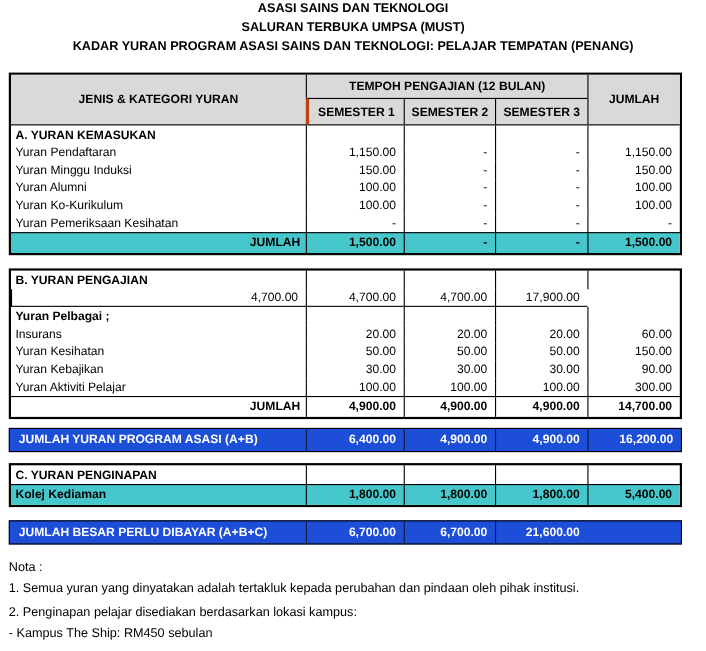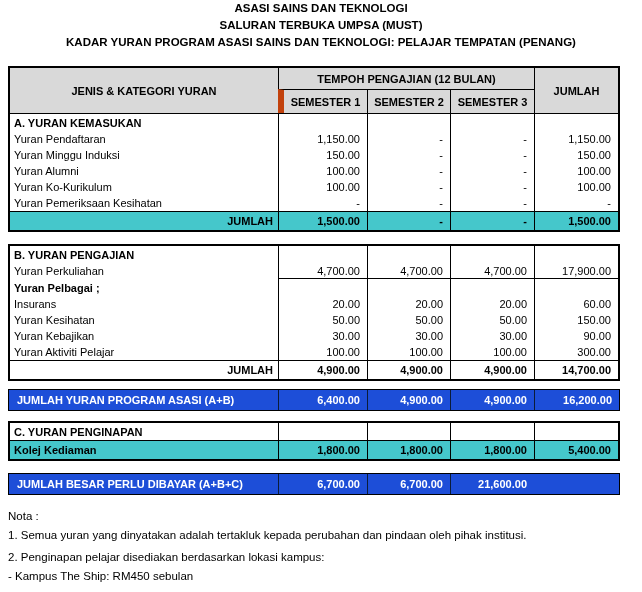--- a/index.html
+++ b/index.html
@@ -34,21 +34,21 @@
   .bt{border-top:1px solid #000;}
 
   
   .hdr{display:grid;grid-template-columns:268px 89px 83px 84px 84px;
        grid-template-rows:21px 24px;background:#D9D9D9;
        border-bottom:1px solid #000;font-weight:700;font-size:11px;}
   .hc{display:flex;align-items:center;justify-content:center;
       text-align:center;}
   .h-cat{grid-column:1;grid-row:1/3;}
   .h-group{grid-column:2/5;grid-row:1;border-left:1px solid #000;}
-  .h-s1{grid-column:2;grid-row:2;border-left:6px solid #c2410c;border-top:1px solid #000;text-align:right;}
+  .h-s1{grid-column:2;grid-row:2;border-left:3px solid #c2410c;border-top:1px solid #000;text-align:right;}
   .h-s2{grid-column:3;grid-row:2;border-left:1px solid #000;border-top:1px solid #000;}
   .h-s3{grid-column:4;grid-row:2;border-left:1px solid #000;border-top:1px solid #000;}
   .h-total{grid-column:5;grid-row:1/3;border-left:1px solid #000;}
 
   .teal{background:#45C7CB;}
   .navy{background:#1d4ed8;color:#fff;font-weight:700;}
   .navy .cell{font-size:11px;}
   .navy .vd{border-left:1px solid #0b1c38;}
   .navy .c-label{padding-left:8px;}
 
@@ -142,21 +142,20 @@
     <div class="block">
       <div class="grid r17">
         <div class="cell c-label b">B. YURAN PENGAJIAN</div>
         <div class="cell vd"></div>
         <div class="cell vd"></div>
         <div class="cell vd"></div>
         <div class="cell vd"></div>
       </div>
 
       <div class="grid r16">
-        <div class="cell c-label">Yuran Perkuliahan</div>
         <div class="cell c-num vd bb">4,700.00</div>
         <div class="cell c-num vd bb">4,700.00</div>
         <div class="cell c-num vd bb">4,700.00</div>
         <div class="cell c-num vd bb">17,900.00</div>
       </div>
 
       <div class="grid r17">
         <div class="cell c-label b">Yuran Pelbagai ;</div>
         <div class="cell vd"></div>
         <div class="cell vd"></div>

